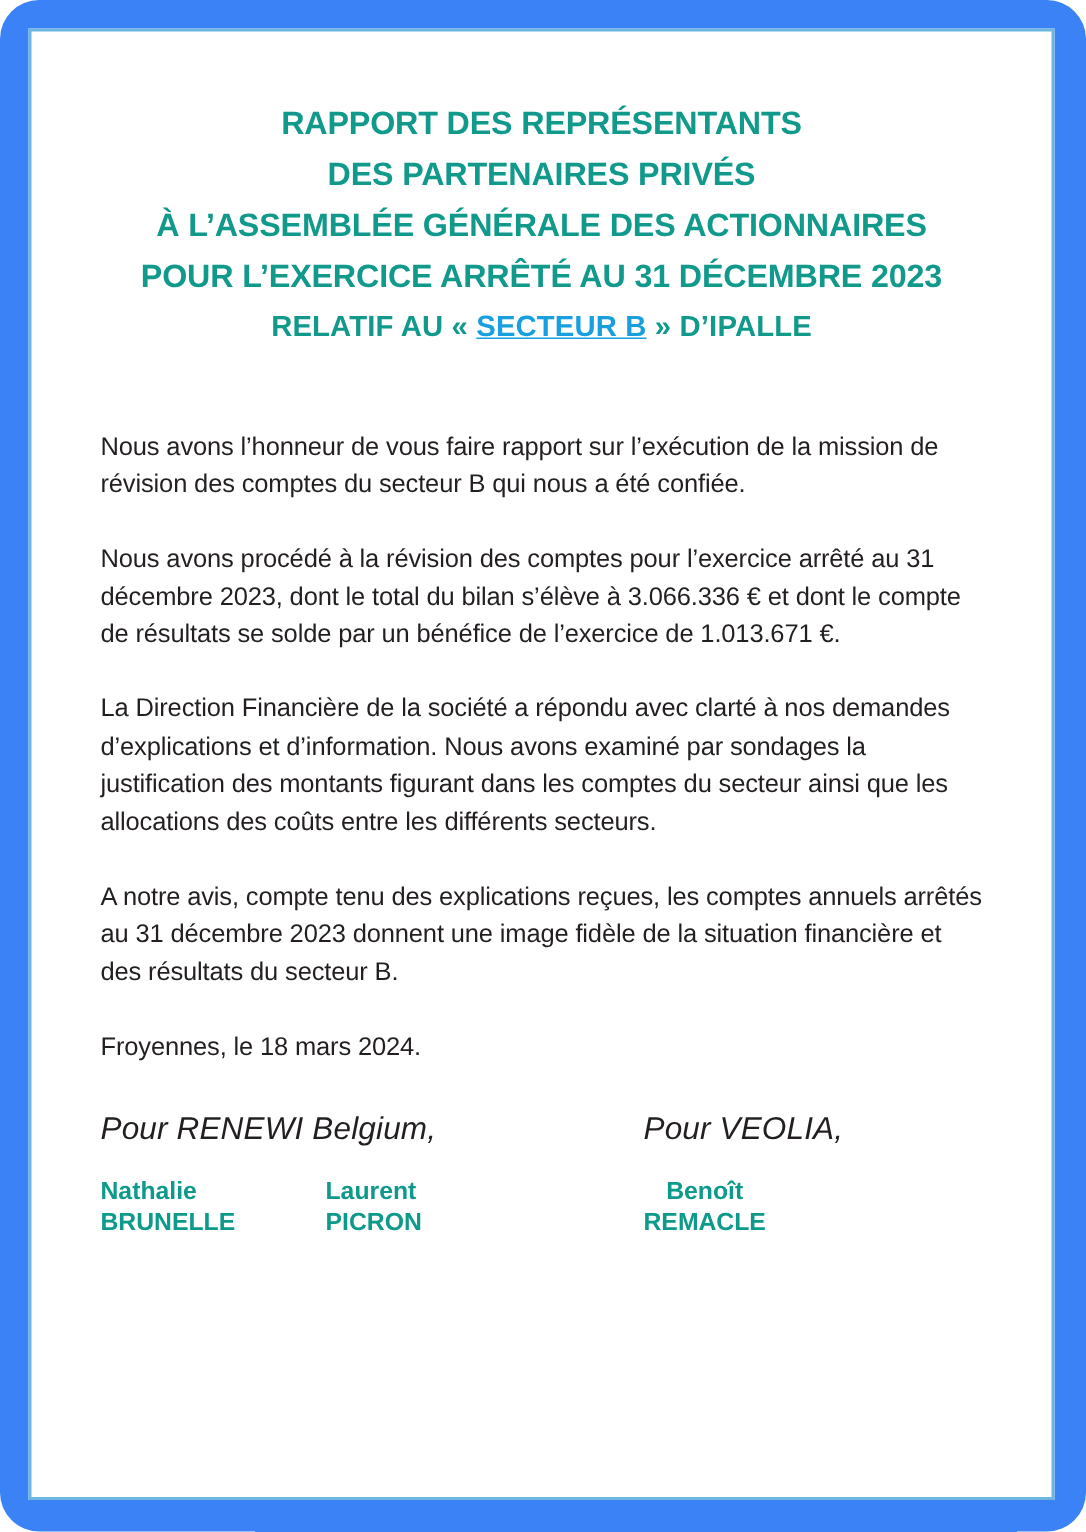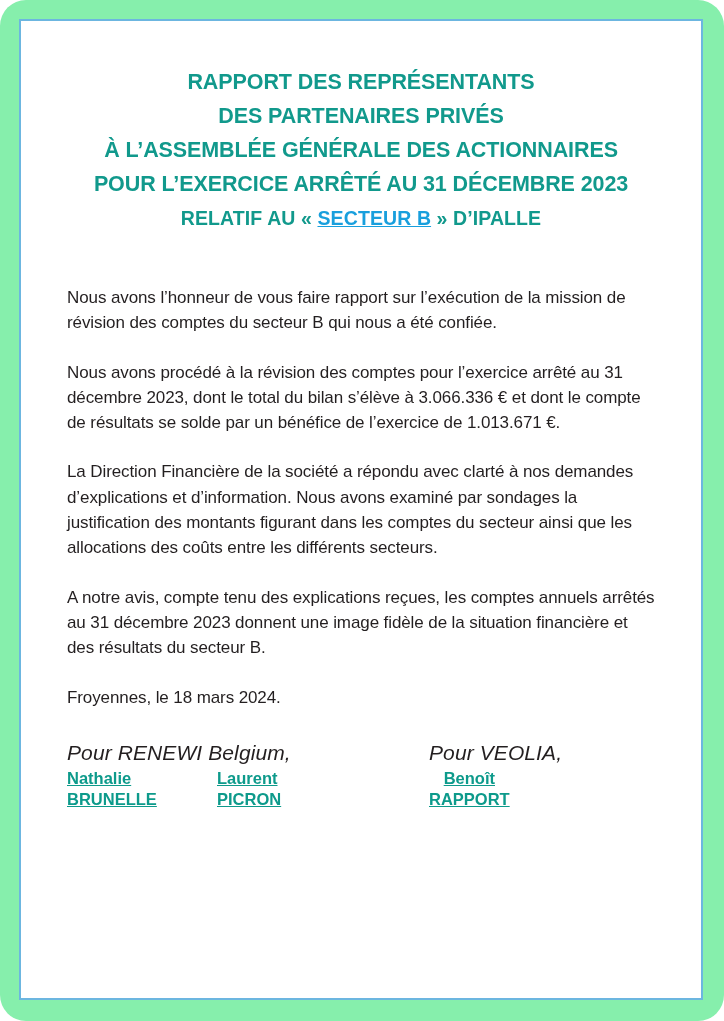--- a/index.html
+++ b/index.html
@@ -16,21 +16,21 @@
     -webkit-font-smoothing: antialiased;
   }
 
   
   .page-frame {
     position: absolute;
     left: 0;
     top: 0;
     width: 724px;
     height: 1021px;
-    background: #86efac;
+    background: #3b82f6;
     border-radius: 26px;
     box-sizing: border-box;
     padding: 19px 21px 21px 19px;
   }
 
   
   .page-sheet {
     position: relative;
     width: 100%;
     height: 100%;
@@ -114,27 +114,26 @@
     white-space: nowrap;
     letter-spacing: 0.1px;
   }
   .sig-names {
     position: relative;
     margin-top: 4px;
     height: 46px;
   }
   .sig-person {
     position: absolute;
-    top: 0;
+    top: 16px;
     color: #0d9a8b;
     font-weight: bold;
     font-size: 16.5px;
     line-height: 21px;
     white-space: nowrap;
-    text-decoration: underline;
   }
   .sig-person .sig-first  { display: block; }
   .sig-person .sig-last   { display: block; }
 
   .sig-person-1 { left: 0px;   }
   .sig-person-2 { left: 150px; }
   .sig-person-3 { left: 0px; text-align: center;   }
 </style>
 </head>
 <body>
@@ -173,21 +172,21 @@
               <span class="sig-last">PICRON</span>
             </div>
           </div>
         </div>
 
         <div class="sig-group sig-group-veolia">
           <div class="sig-company">Pour VEOLIA,</div>
           <div class="sig-names">
             <div class="sig-person sig-person-3">
               <span class="sig-first">Benoît</span>
-              <span class="sig-last">RAPPORT</span>
+              <span class="sig-last">REMACLE</span>
             </div>
           </div>
         </div>
 
       </div>
 
     </div>
   </div>
 </div>
 

